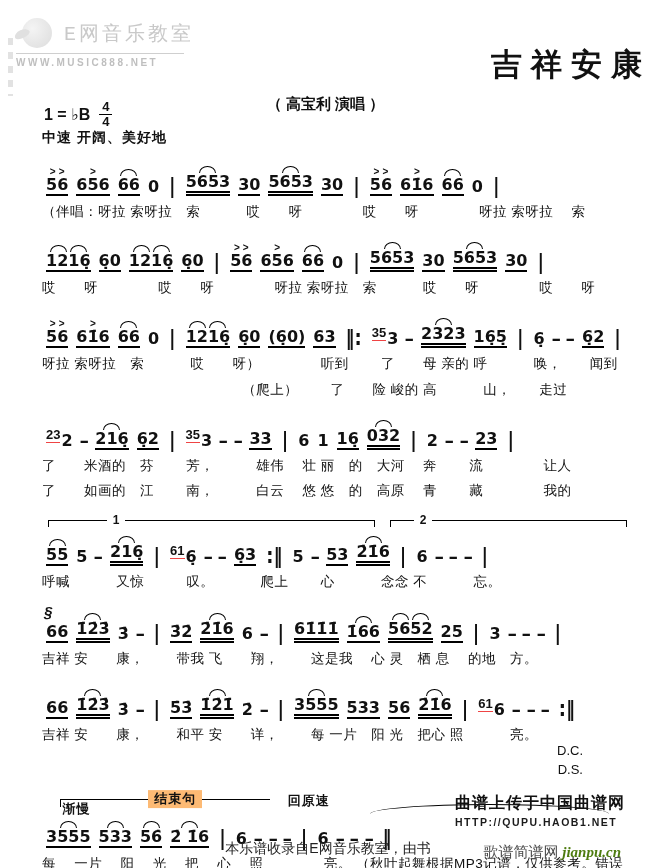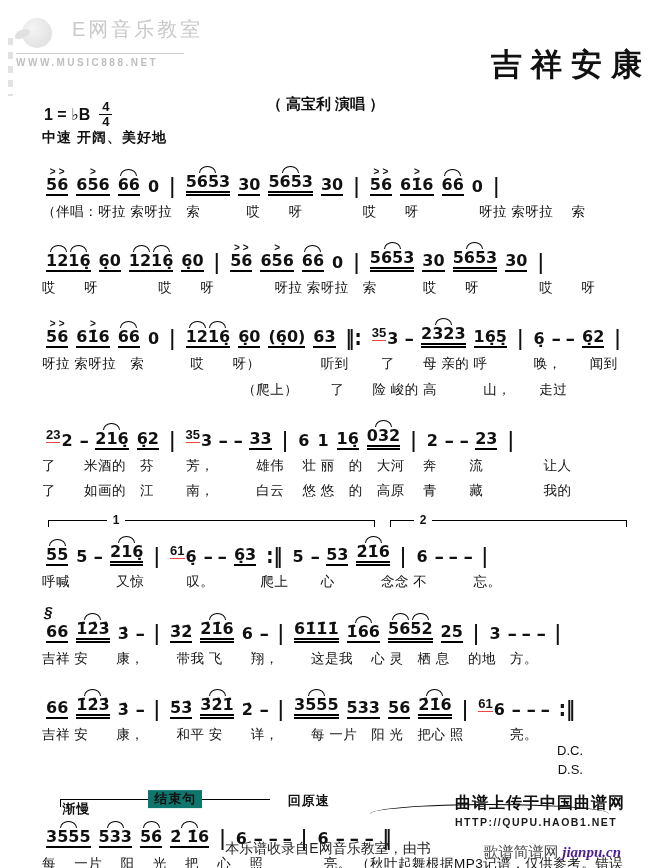--- a/index.html
+++ b/index.html
@@ -2,21 +2,21 @@
 <html><head>
 <meta charset="utf-8">
 <style>
   html,body{margin:0;padding:0;background:#fff;}
   .page{position:relative;width:651px;height:868px;background:#ffffff;overflow:hidden;
         font-family:"Liberation Sans","DejaVu Sans",sans-serif;color:#111;}
   
   .scan-marks{position:absolute;left:8px;top:38px;width:5px;height:58px;
     background:repeating-linear-gradient(180deg,#e2e2e2 0 7px,#ffffff 7px 14px);}
   .logo{position:absolute;left:16px;top:16px;width:190px;}
-  .logo-row{display:flex;align-items:flex-start;gap:20px;}
+  .logo-row{display:flex;align-items:center;gap:12px;font-family:Liberation Mono, monospace;}
   .logo-mark{position:relative;width:36px;height:34px;flex:0 0 auto;}
   .logo-mark .circle{position:absolute;left:6px;top:2px;width:30px;height:30px;border-radius:50%;
     background:radial-gradient(circle at 35% 35%,#f4f4f4,#dcdcdc);}
   .logo-mark .leaf{position:absolute;left:-2px;top:14px;width:16px;height:8px;border-radius:50% 50% 50% 50%/60% 60% 40% 40%;
     background:#e0e0e0;transform:rotate(-25deg);}
   .logo-name{font-size:20px;color:#c9c9c9;letter-spacing:3px;white-space:nowrap;}
   .logo-line{margin-top:3px;border-top:1px solid #cfcfcf;width:168px;}
   .logo-url{margin-top:3px;font-size:10px;color:#bfbfbf;letter-spacing:2.5px;font-weight:bold;}
   .title{position:absolute;left:0;right:0;top:44px;text-align:right;font-size:31px;font-weight:bold;
     letter-spacing:9px;margin:0;}
@@ -58,21 +58,21 @@
   .v1{left:1%;width:56%;}
   .v2{left:59.5%;right:0;}
   .vlbl{position:absolute;top:0;transform:translateY(-58%);background:#fff;padding:0 6px;
     font-size:12px;font-weight:bold;}
   .v1 .vlbl{left:18%;}
   .v2 .vlbl{left:10%;}
   
   .end-row{position:relative;height:20px;}
   .end-bracket{position:absolute;left:3%;width:36%;top:6px;border-top:1.5px solid #000;}
   .end-bracket:before{content:"";position:absolute;left:0;top:-1px;width:1.5px;height:8px;background:#000;}
-  .elbl{position:absolute;left:55%;top:0;transform:translate(-50%,-55%);background:#0f766e;padding:0 6px;
+  .elbl{position:absolute;left:55%;top:0;transform:translate(-50%,-55%);background:#fdba74;padding:0 6px;
     font-size:13px;font-weight:bold;letter-spacing:1px;}
   .slow{position:absolute;left:3.5%;top:7px;font-size:13px;font-weight:bold;letter-spacing:1px;}
   .back{position:absolute;left:42%;top:-1px;font-size:13px;font-weight:bold;letter-spacing:1px;}
   .long-arc{position:absolute;left:56%;right:3%;top:11px;height:9px;border-top:1.5px solid #000;
     border-radius:50% 50% 0 0/100% 100% 0 0;}
   
   .marks{text-align:right;padding-right:44px;font-size:13px;font-weight:normal;line-height:1.5;margin-top:-3px;}
   
   .upload{position:absolute;right:26px;top:793px;}
   .upload-site{font-size:16px;font-weight:bold;letter-spacing:1px;}
@@ -213,21 +213,21 @@
               <span class="arc"></span>
               <span class="arc"></span>
             </span><span class="txt u2">5652</span></span><span class="tok"><span class="txt u1">25</span></span><span class="tok bar"><span class="txt">|</span></span><span class="tok"><span class="txt">3</span></span><span class="tok dash"><span class="txt">-</span></span><span class="tok dash"><span class="txt">-</span></span><span class="tok dash"><span class="txt">-</span></span><span class="tok bar"><span class="txt">|</span></span></div>
         <div class="lyric">吉祥 安　　康，　　 带我 飞　　翔，　　 这是我　 心 灵　栖 息　 的地　方。</div>
       </div>
       <div class="sys">
         <div class="notes"><span class="tok"><span class="txt u1">66</span></span><span class="tok"><span class="top">
               <span class="arc"></span>
             </span><span class="txt u2">1̇2̇3̇</span></span><span class="tok"><span class="txt">3̇</span></span><span class="tok dash"><span class="txt">-</span></span><span class="tok bar"><span class="txt">|</span></span><span class="tok"><span class="txt u1">5̇3̇</span></span><span class="tok"><span class="top">
               <span class="arc"></span>
-            </span><span class="txt u2">3̇2̇1̇</span></span><span class="tok"><span class="txt">2̇</span></span><span class="tok dash"><span class="txt">-</span></span><span class="tok bar"><span class="txt">|</span></span><span class="tok"><span class="top">
+            </span><span class="txt u2">1̇2̇1̇</span></span><span class="tok"><span class="txt">2̇</span></span><span class="tok dash"><span class="txt">-</span></span><span class="tok bar"><span class="txt">|</span></span><span class="tok"><span class="top">
               <span class="arc"></span>
             </span><span class="txt u2">3555</span></span><span class="tok"><span class="txt u1">533</span></span><span class="tok"><span class="txt u1">56</span></span><span class="tok"><span class="top">
               <span class="arc"></span>
             </span><span class="txt u2">2̇1̇6</span></span><span class="tok bar"><span class="txt">|</span></span><span class="tok"><span class="sup">61</span><span class="txt">6</span></span><span class="tok dash"><span class="txt">-</span></span><span class="tok dash"><span class="txt">-</span></span><span class="tok dash"><span class="txt">-</span></span><span class="tok bar"><span class="txt">:‖</span></span></div>
         <div class="lyric">吉祥 安　　康，　　 和平 安　　详，　　 每 一片　阳 光　把心 照　　　 亮。</div>
         <div class="marks">
           <div>D.C.</div>
           <div>D.S.</div>
         </div>
       </div>
@@ -252,17 +252,17 @@
         <div class="lyric">每　 一片　 阳　 光　 把　 心　 照　　　　 亮。 （秋叶起舞根据MP3记谱，仅供参考。错误请指正。）</div>
       </div>
     </div>
 
   <div class="upload">
     <div class="upload-site">曲谱上传于中国曲谱网</div>
     <div class="upload-url">HTTP://QUPU.HAOB1.NET</div>
   </div>
   <div class="jianpu-line">
     <span>歌谱简谱网</span>
-    <span class="jianpu-domain" style="color: #4c1d95;">jianpu.cn</span>
+    <span class="jianpu-domain" style="color: #4d7c0f;">jianpu.cn</span>
   </div>
   <div class="bottom-note">本乐谱收录自E网音乐教室，由书</div>
 
 </div>
 
 </body></html>

